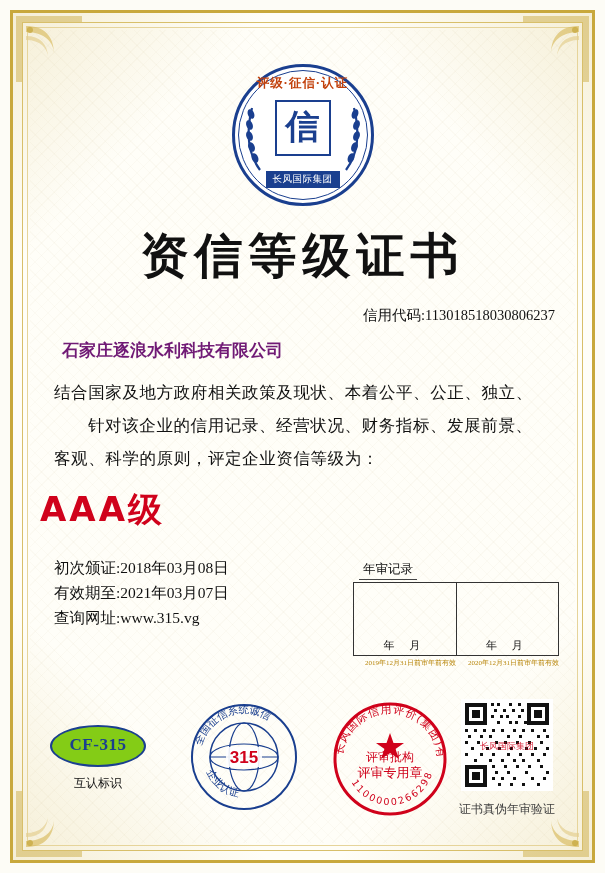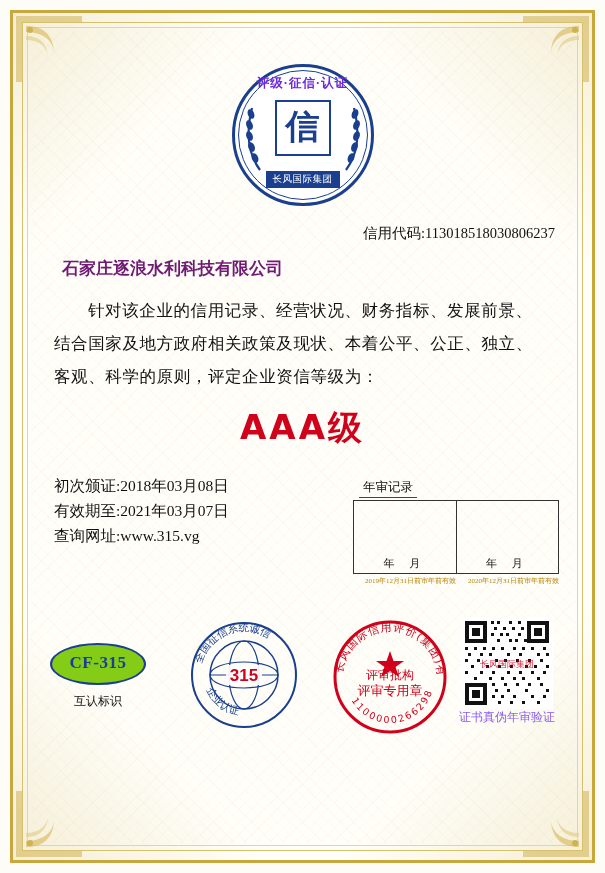--- a/index.html
+++ b/index.html
@@ -95,21 +95,21 @@
     inset: 6px;
     border-radius: 50%;
     border: 1px solid #1a3f8f;
   }
   .emblem-arc-text {
     position: absolute;
     top: 11px;
     left: 0; right: 0;
     text-align: center;
     font-size: 12.5px;
-    color: #6d28d9;
+    color: #c2410c;
     font-weight: bold;
     letter-spacing: 1px;
     font-family: "Liberation Sans", sans-serif;
   }
   .emblem-center-box {
     position: absolute;
     left: 50%;
     top: 36px;
     transform: translateX(-50%);
     width: 52px;
@@ -175,21 +175,21 @@
     margin-top: 14px;
     margin-left: 14px;
     margin-right: 14px;
     font-size: 16.5px;
     line-height: 33px;
     color: #111;
     letter-spacing: 0.6px;
   }
   .body-text .indent { display: inline-block; width: 34px; }
   .grade {
-    text-align: center;
+    text-align: left;
     font-size: 34px;
     font-weight: bold;
     color: #d0021b;
     letter-spacing: 3px;
     margin-top: 12px;
     font-family: "DejaVu Sans", sans-serif;
   }
 
   
   .lower {
@@ -305,21 +305,22 @@
   }
   .qr {
     width: 92px;
     height: 92px;
     margin: 0 auto;
     position: relative;
     background: #fff;
   }
   .qr-caption {
     font-size: 12px;
-    color: #8b5cf6;
+    color: #404040;
+    margin-top: 10px;
     white-space: nowrap;
   }
 </style>
 </head>
 <body>
 
 <div id="certificate">
   <div class="frame-outer"></div>
   <div class="frame-inner"></div>
   <div class="frame-inner2"></div>
@@ -371,30 +372,31 @@
           <ellipse cx="9.5" cy="33" rx="3.2" ry="5" fill="#1a3f8f" transform="rotate(-20 9.5 33)"></ellipse>
           <ellipse cx="9.5" cy="44" rx="3.2" ry="5" fill="#1a3f8f" transform="rotate(-20 9.5 44)"></ellipse>
           <ellipse cx="11.5" cy="55" rx="3.2" ry="5" fill="#1a3f8f" transform="rotate(-20 11.5 55)"></ellipse>
           <ellipse cx="15" cy="66" rx="3.2" ry="5" fill="#1a3f8f" transform="rotate(-20 15 66)"></ellipse>
         </svg>
         <div class="emblem-center-box">信</div>
         <div class="emblem-bottom-band">长风国际集团</div>
       </div>
     </div>
 
+    <div class="title">资信等级证书</div>
 
     <div class="credit-code">
       <span>信用代码:</span><span>113018518030806237</span>
     </div>
 
     <div class="company">石家庄逐浪水利科技有限公司</div>
 
     <div class="body-text">
+      <div>结合国家及地方政府相关政策及现状、本着公平、公正、独立、</div>
       <div><span class="indent"></span><span>针对该企业的信用记录、经营状况、财务指标、发展前景、</span></div>
-      <div>结合国家及地方政府相关政策及现状、本着公平、公正、独立、</div>
       <div>客观、科学的原则，评定企业资信等级为：</div>
     </div>
 
     <div class="grade">AAA级</div>
 
     <div class="lower">
       <div class="info-list">
         <div><span>初次颁证</span>:<span>2018年03月08日</span></div>
         <div><span>有效期至</span>:<span>2021年03月07日</span></div>
         <div><span>查询网址</span>:<span>www.315.vg</span></div>

